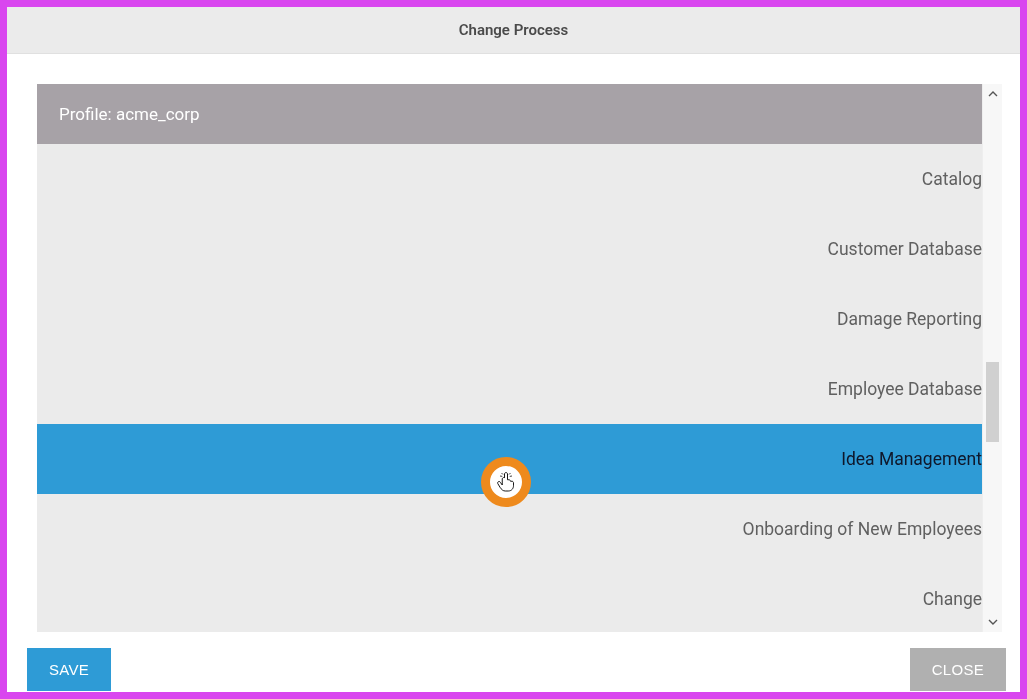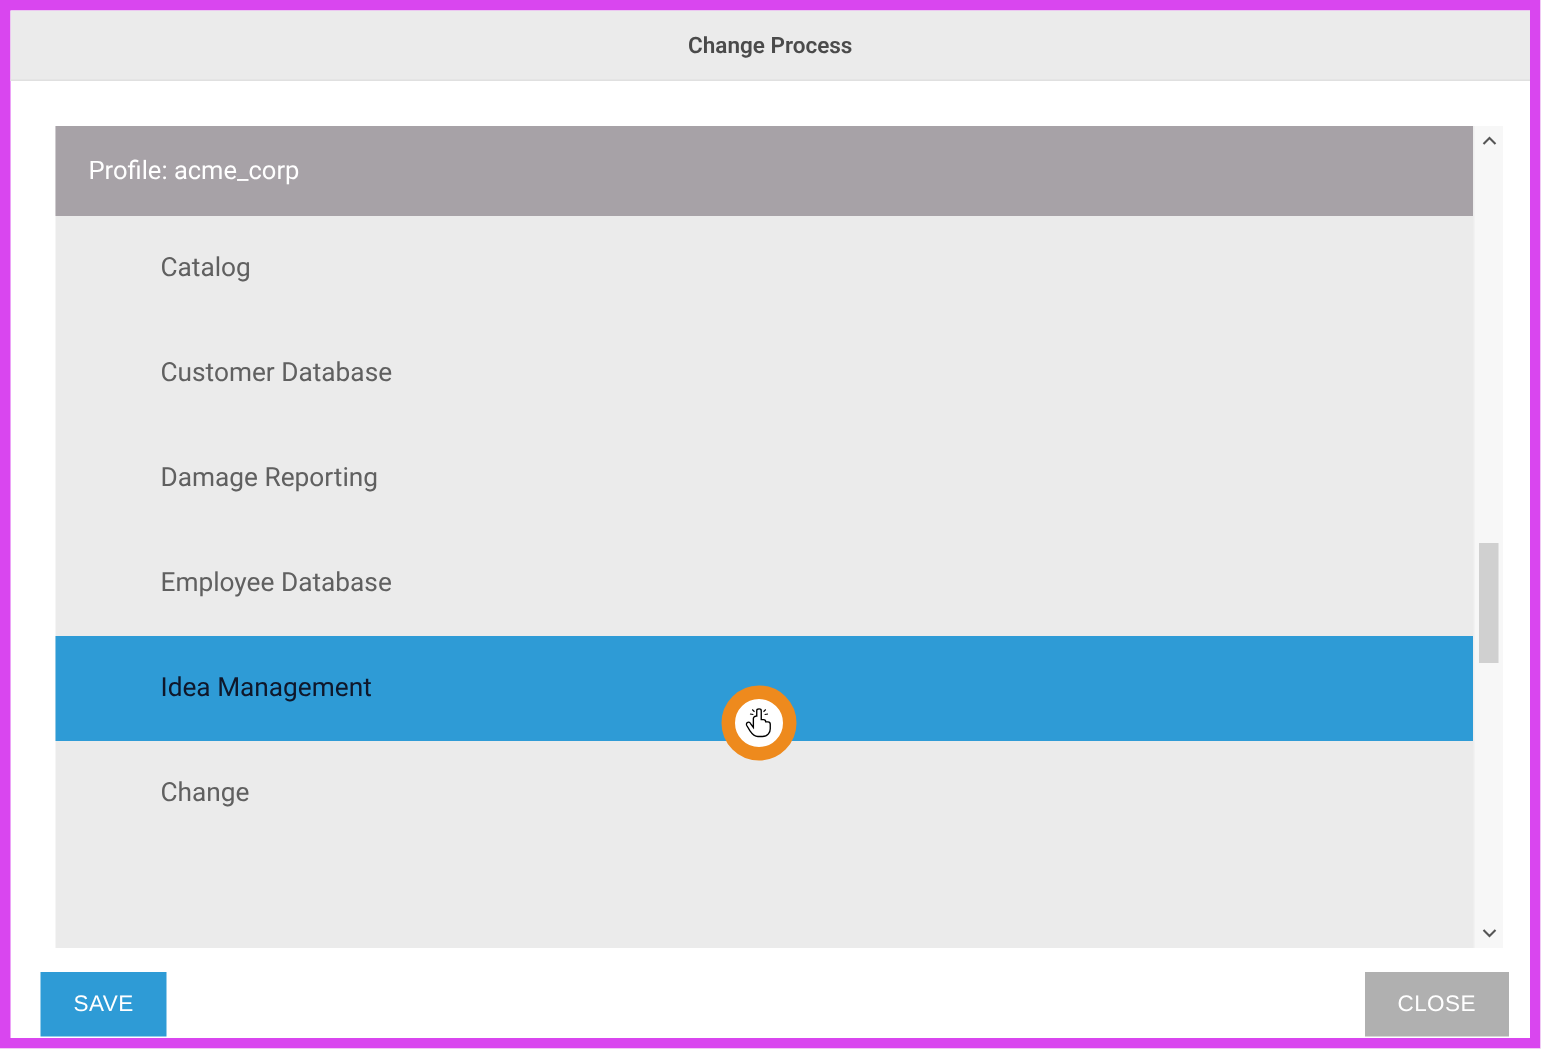--- a/index.html
+++ b/index.html
@@ -43,20 +43,21 @@
     .profile-header {
       background: #a7a2a7;
       color: #fff;
       font-size: 17px;
       font-weight: 400;
       padding: 20px 22px;
     }
     .list-items {
       display: flex;
       flex-direction: column;
+      text-align: right;
     }
     .list-item {
       padding: 25px 0 25px 70px;
       font-size: 17.5px;
       color: #606060;
       cursor: pointer;
     }
     .list-item.selected {
       background: #2e9bd6;
       color: #0f172a;
@@ -140,20 +141,21 @@
   <div class="dialog-body">
     <div class="scroll-area">
       <div class="list-container">
         <div class="profile-header">Profile: acme_corp</div>
         <div class="list-items">
             <div class="list-item">Catalog</div>
             <div class="list-item">Customer Database</div>
             <div class="list-item">Damage Reporting</div>
             <div class="list-item">Employee Database</div>
             <div class="list-item selected">Idea Management</div>
+            <div class="list-item">Onboarding of New Employees</div>
             <div class="list-item">Change</div>
           </div>
       </div>
       <div class="scrollbar">
         <div class="scroll-arrow">
           <svg width="10" height="10" viewBox="0 0 10 10">
               <path d="M1 7 L5 3 L9 7" stroke="#555" stroke-width="1.4" fill="none"></path>
             </svg>
         </div>
         <div class="scroll-track">

